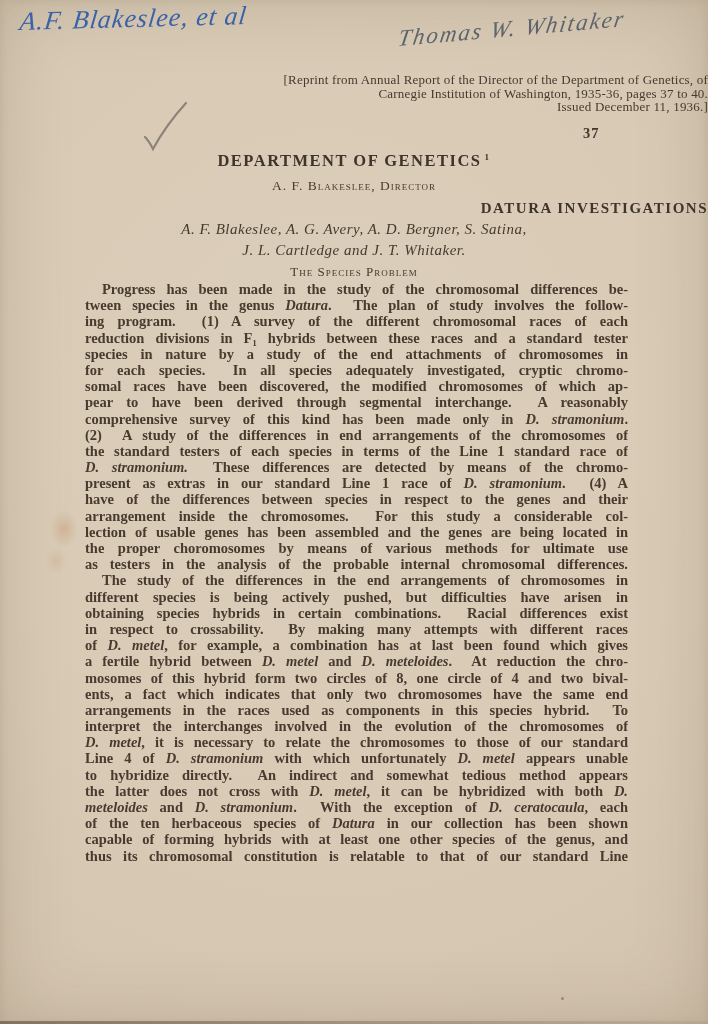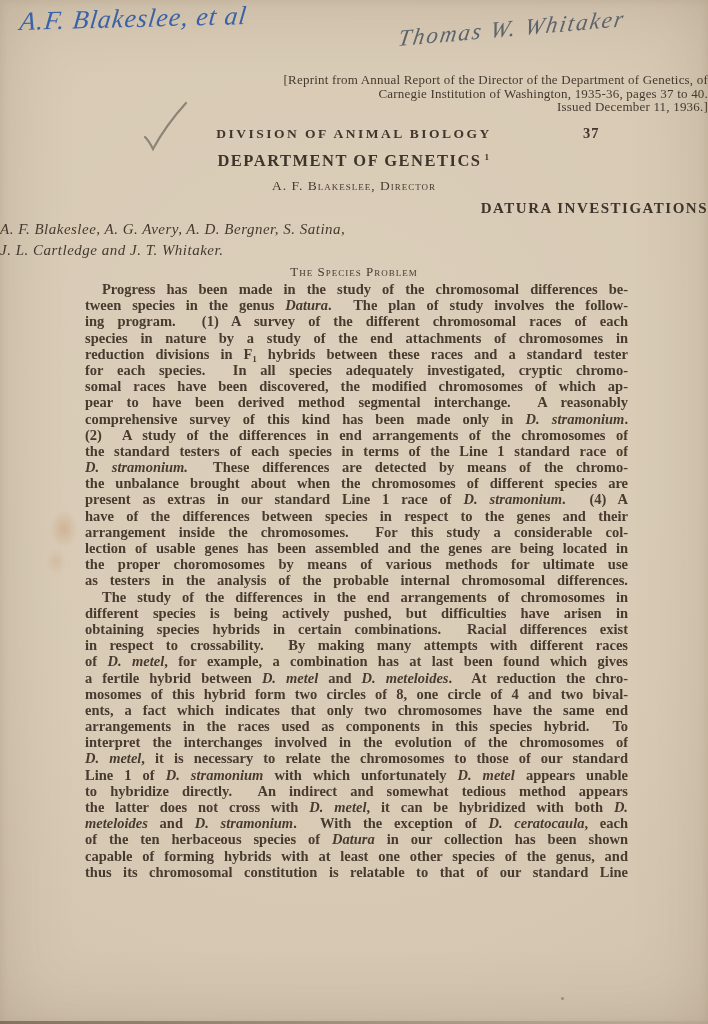--- a/index.html
+++ b/index.html
@@ -75,21 +75,21 @@
     text-align: center; font-variant: small-caps; font-size: 13.5px;
     letter-spacing: 1px; color: #453a2e;
   }
   .title-datura {
     position: absolute; top: 200px; left: 0; width: 100%;
     text-align: right; font-weight: bold; font-size: 15px;
     letter-spacing: 1.5px; color: #3e342a;
   }
   .authors {
     position: absolute; left: 0; width: 100%;
-    font-style: italic; font-size: 15px;
+    text-align: center; font-style: italic; font-size: 15px;
     letter-spacing: .5px; color: #453a2e;
   }
   .authors1 { top: 221px; }
   .authors2 { top: 242px; }
   .section-head {
     position: absolute; top: 264px; left: 0; width: 100%;
     text-align: center; font-variant: small-caps; font-size: 13px;
     letter-spacing: 1px; color: #453a2e;
   }
   .body-text {
@@ -121,71 +121,69 @@
     <div>Carnegie Institution of Washington, 1935-36, pages 37 to 40.</div>
     <div>Issued December 11, 1936.]</div>
   </div>
 
   <div class="check">
     <svg width="48" height="54" viewBox="0 0 48 54">
       <path d="M4 37 Q8 41 12 49 Q25 25 45 3" fill="none" stroke="#8d8478" stroke-width="2.2" stroke-linecap="round"></path>
     </svg>
   </div>
 
-  <div class="running-head">DIVISION OF ANIMAL BIOLOGY</div>
   <div class="page-number">37</div>
 
   <div class="dept">
     <span>DEPARTMENT OF GENETICS</span><sup>1</sup>
   </div>
 
   <div class="director">A. F. Blakeslee, Director</div>
 
   <div class="title-datura">DATURA INVESTIGATIONS</div>
 
   <div class="authors authors1">A. F. Blakeslee, A. G. Avery, A. D. Bergner, S. Satina,</div>
   <div class="authors authors2">J. L. Cartledge and J. T. Whitaker.</div>
 
   <div class="section-head">The Species Problem</div>
 
   <div class="body-text">
       <div class="paragraph">
         <div class="line indent"><span>Progress has been made in the study of the chromosomal differences be-</span></div>
         <div class="line"><span>tween species in the genus </span><em>Datura</em><span>.  The plan of study involves the follow-</span></div>
         <div class="line"><span>ing program.  (1) A survey of the different chromosomal races of each</span></div>
+        <div class="line"><span>reduction divisions in F₁ hybrids between these races and a standard tester</span></div>
         <div class="line"><span>species in nature by a study of the end attachments of chromosomes in</span></div>
-        <div class="line"><span>reduction divisions in F₁ hybrids between these races and a standard tester</span></div>
         <div class="line"><span>for each species.  In all species adequately investigated, cryptic chromo-</span></div>
         <div class="line"><span>somal races have been discovered, the modified chromosomes of which ap-</span></div>
-        <div class="line"><span>pear to have been derived method segmental interchange.  A reasonably</span></div>
+        <div class="line"><span>pear to have been derived through segmental interchange.  A reasonably</span></div>
         <div class="line"><span>comprehensive survey of this kind has been made only in </span><em>D. stramonium</em><span>.</span></div>
         <div class="line"><span>(2)  A study of the differences in end arrangements of the chromosomes of</span></div>
         <div class="line"><span>the standard testers of each species in terms of the Line 1 standard race of</span></div>
         <div class="line"><em>D. stramonium.</em><span>  These differences are detected by means of the chromo-</span></div>
-        <div class="line"><span>the unbalance brought about when the chromosomes of different species are</span></div>
         <div class="line"><span>present as extras in our standard Line 1 race of </span><em>D. stramonium</em><span>.  (4) A</span></div>
         <div class="line"><span>have of the differences between species in respect to the genes and their</span></div>
         <div class="line"><span>arrangement inside the chromosomes.  For this study a considerable col-</span></div>
         <div class="line"><span>lection of usable genes has been assembled and the genes are being located in</span></div>
         <div class="line"><span>the proper choromosomes by means of various methods for ultimate use</span></div>
         <div class="line"><span>as testers in the analysis of the probable internal chromosomal differences.</span></div>
       </div>
       <div class="paragraph">
         <div class="line indent"><span>The study of the differences in the end arrangements of chromosomes in</span></div>
         <div class="line"><span>different species is being actively pushed, but difficulties have arisen in</span></div>
         <div class="line"><span>obtaining species hybrids in certain combinations.  Racial differences exist</span></div>
         <div class="line"><span>in respect to crossability.  By making many attempts with different races</span></div>
         <div class="line"><span>of </span><em>D. metel</em><span>, for example, a combination has at last been found which gives</span></div>
         <div class="line"><span>a fertile hybrid between </span><em>D. metel</em><span> and </span><em>D. meteloides</em><span>.  At reduction the chro-</span></div>
         <div class="line"><span>mosomes of this hybrid form two circles of 8, one circle of 4 and two bival-</span></div>
         <div class="line"><span>ents, a fact which indicates that only two chromosomes have the same end</span></div>
         <div class="line"><span>arrangements in the races used as components in this species hybrid.  To</span></div>
         <div class="line"><span>interpret the interchanges involved in the evolution of the chromosomes of</span></div>
         <div class="line"><em>D. metel</em><span>, it is necessary to relate the chromosomes to those of our standard</span></div>
-        <div class="line"><span>Line 1 of </span><em>D. stramonium</em><span> with which unfortunately </span><em>D. metel</em><span> appears unable</span></div>
+        <div class="line"><span>Line 4 of </span><em>D. stramonium</em><span> with which unfortunately </span><em>D. metel</em><span> appears unable</span></div>
         <div class="line"><span>to hybridize directly.  An indirect and somewhat tedious method appears</span></div>
         <div class="line"><span>the latter does not cross with </span><em>D. metel</em><span>, it can be hybridized with both </span><em>D.</em></div>
         <div class="line"><em>meteloides</em><span> and </span><em>D. stramonium</em><span>.  With the exception of </span><em>D. ceratocaula</em><span>, each</span></div>
         <div class="line"><span>of the ten herbaceous species of </span><em>Datura</em><span> in our collection has been shown</span></div>
         <div class="line"><span>capable of forming hybrids with at least one other species of the genus, and</span></div>
         <div class="line"><span>thus its chromosomal constitution is relatable to that of our standard Line</span></div>
       </div>
     </div>
 
   <div class="bottom-edge"></div>

